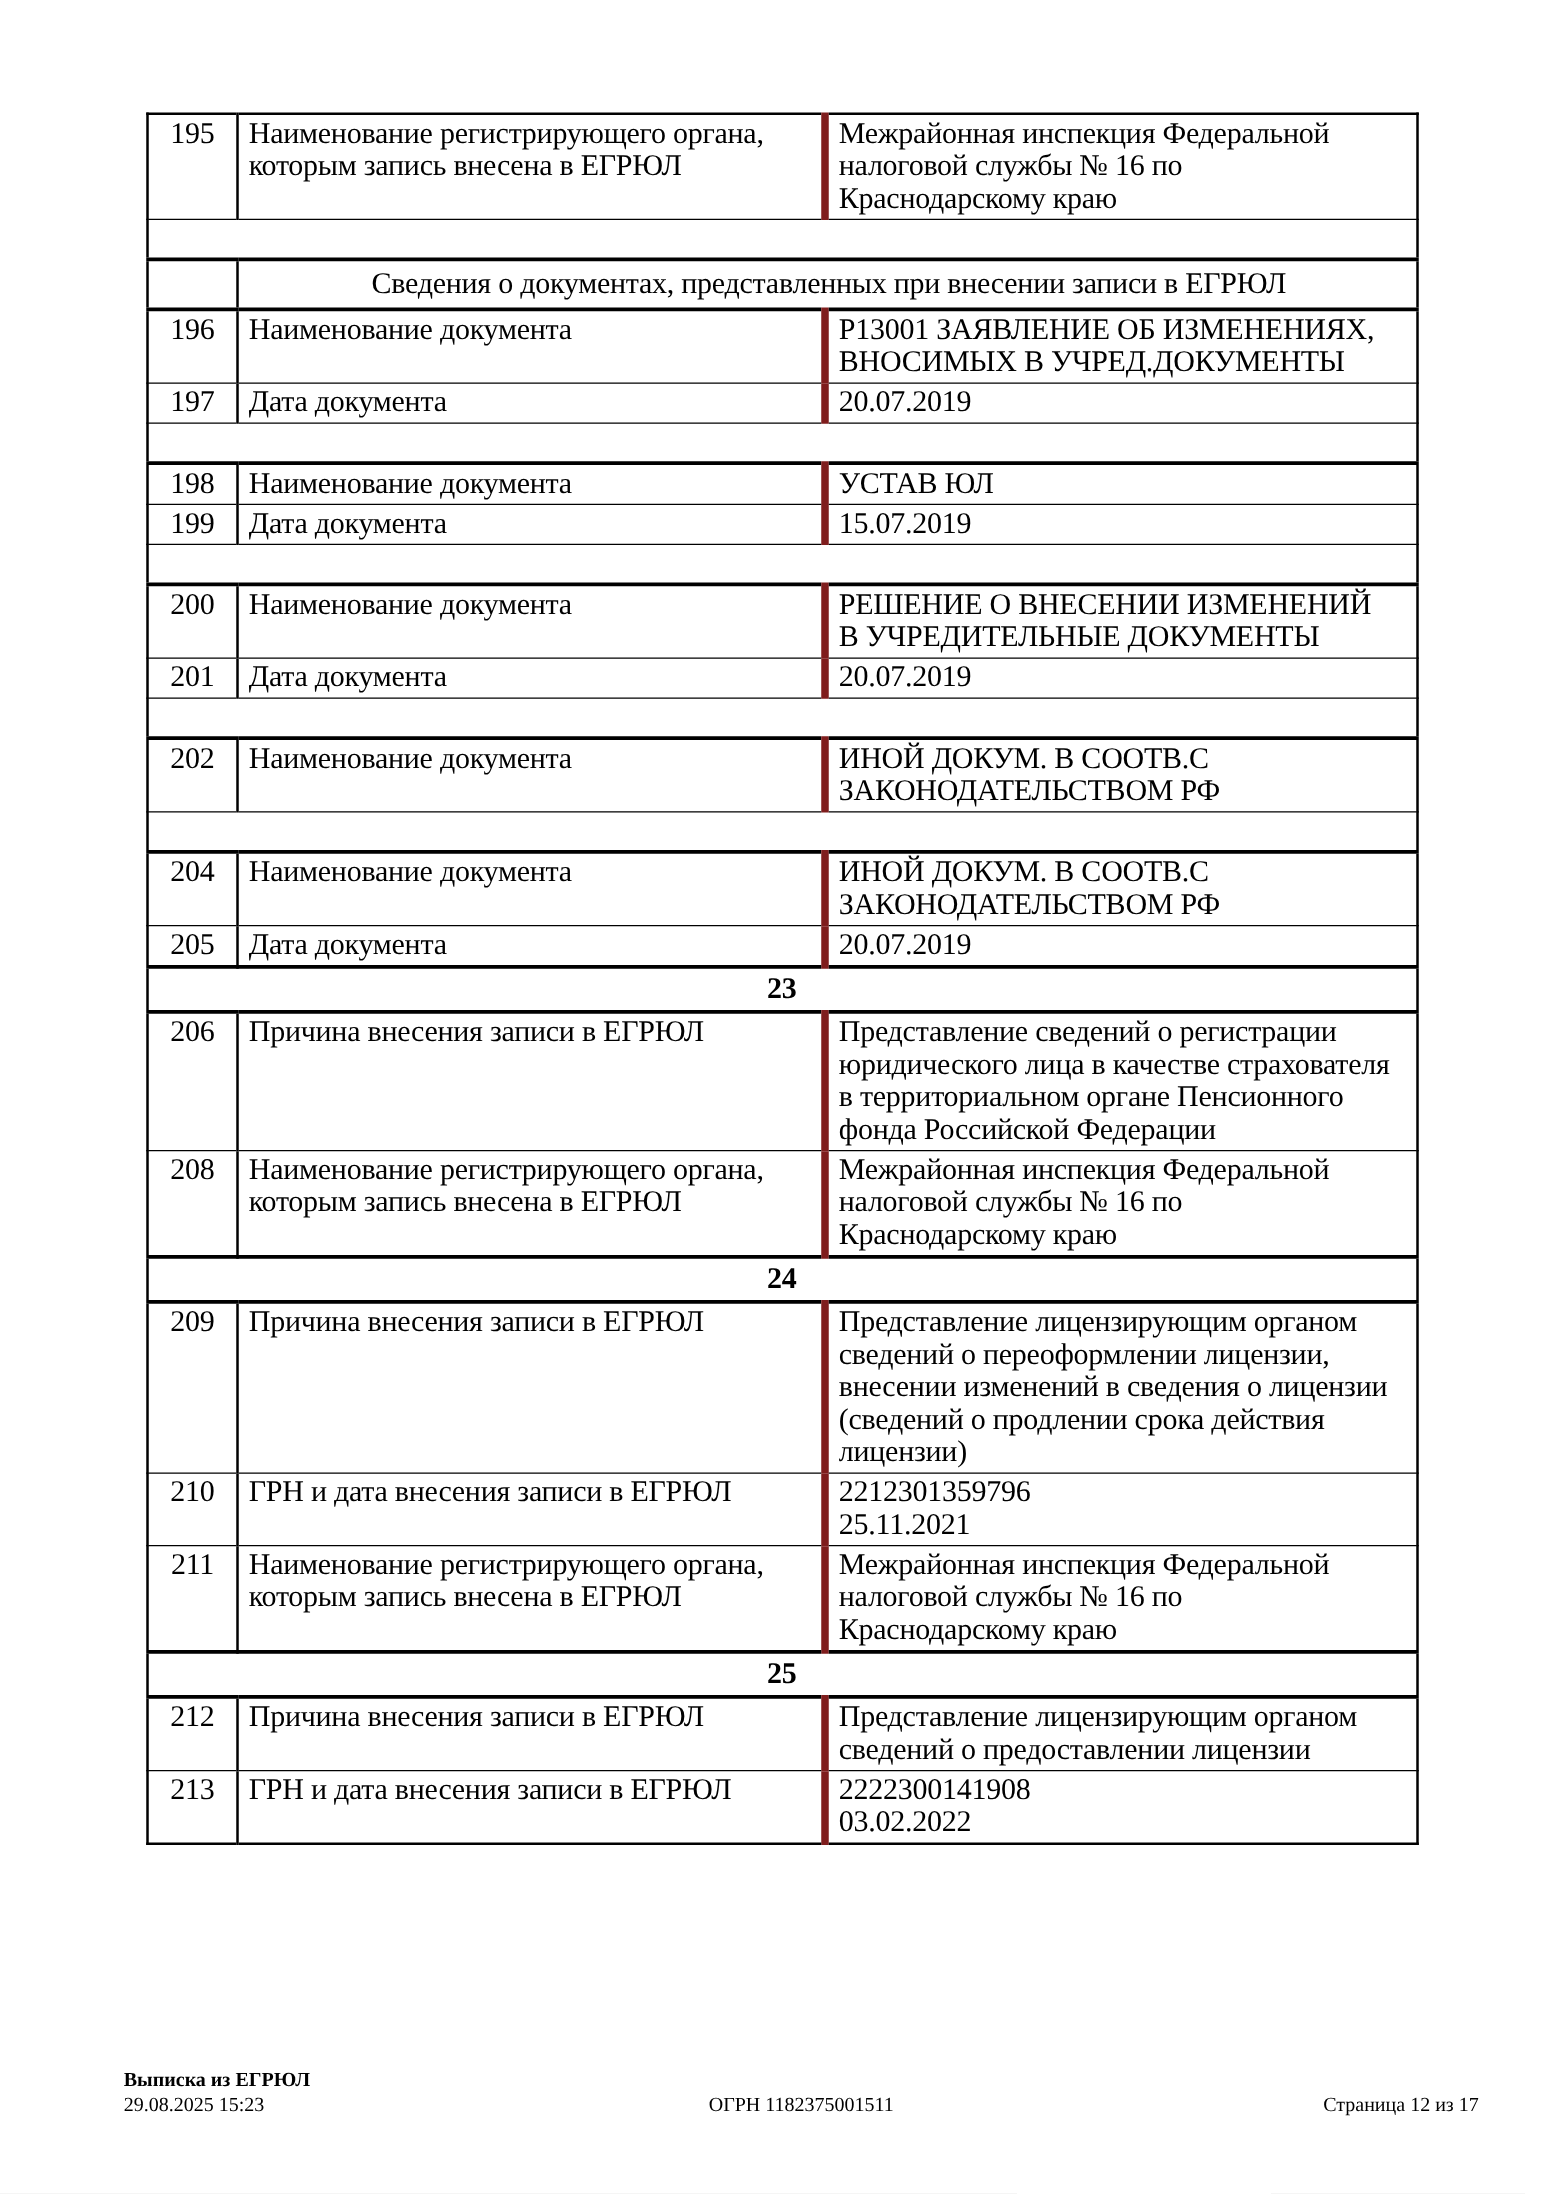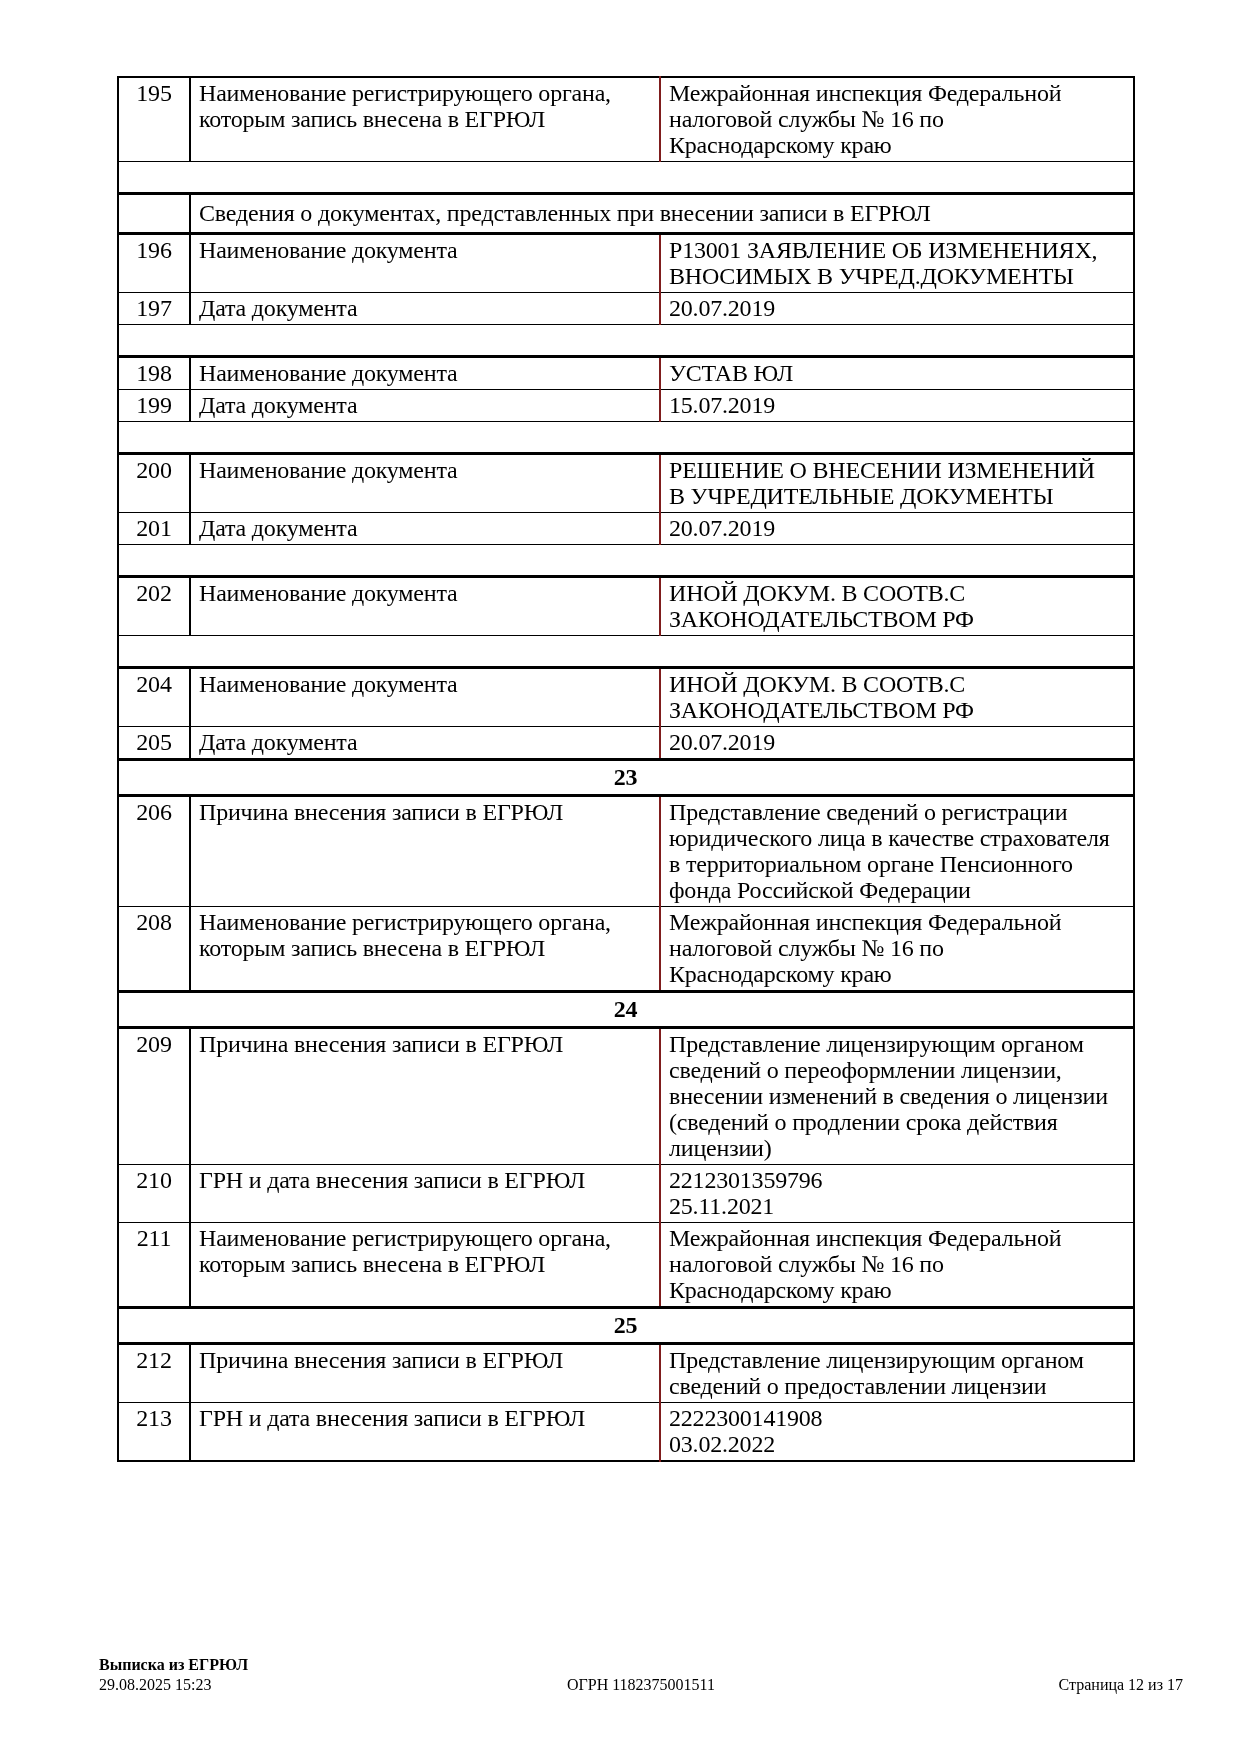--- a/index.html
+++ b/index.html
@@ -13,21 +13,21 @@
     height: 1755px;
     margin: 0 auto;
     background: #ffffff;
     color: #000000;
     font-family: "Liberation Serif", "DejaVu Serif", serif;
     overflow: hidden;
   }
   table.egrul-table {
     position: absolute;
     left: 117px;
-    top: 76px;
+    top: 90px;
     width: 1016px;
     border-collapse: collapse;
     table-layout: fixed;
     font-size: 24px;
     line-height: 26px;
     letter-spacing: -0.2px;
     color: #000000;
   }
   table.egrul-table {
     border: 2px solid #000000;
@@ -40,35 +40,36 @@
   }
   .egrul-table tr.thick td {
     border-top-width: 3px;
   }
   .egrul-table td.c-num {
     text-align: center;
     padding: 2px 2px 3px 2px;
     border-right: 2px solid #000000;
   }
   .egrul-table td.c-label {
-    border-right: 2px solid #7f1d1d;
+    border-right: 6px solid #7f1d1d;
     white-space: pre-line;
   }
   .egrul-table td.c-value {
     white-space: pre-line;
   }
   .egrul-table tr.spacer td {
     height: 30px;
     padding: 0;
   }
   .egrul-table tr.subheader td.sub-num {
     border-right: 2px solid #000000;
   }
   .egrul-table tr.subheader td.sub-text {
     padding: 5px 6px 6px 8px;
+    text-align: center;
   }
   .egrul-table tr.section td.section-cell {
     text-align: center;
     font-weight: bold;
     padding: 3px 1px 4px 0;
   }
   .footer {
     position: absolute;
     left: 99px;
     right: 57px;

